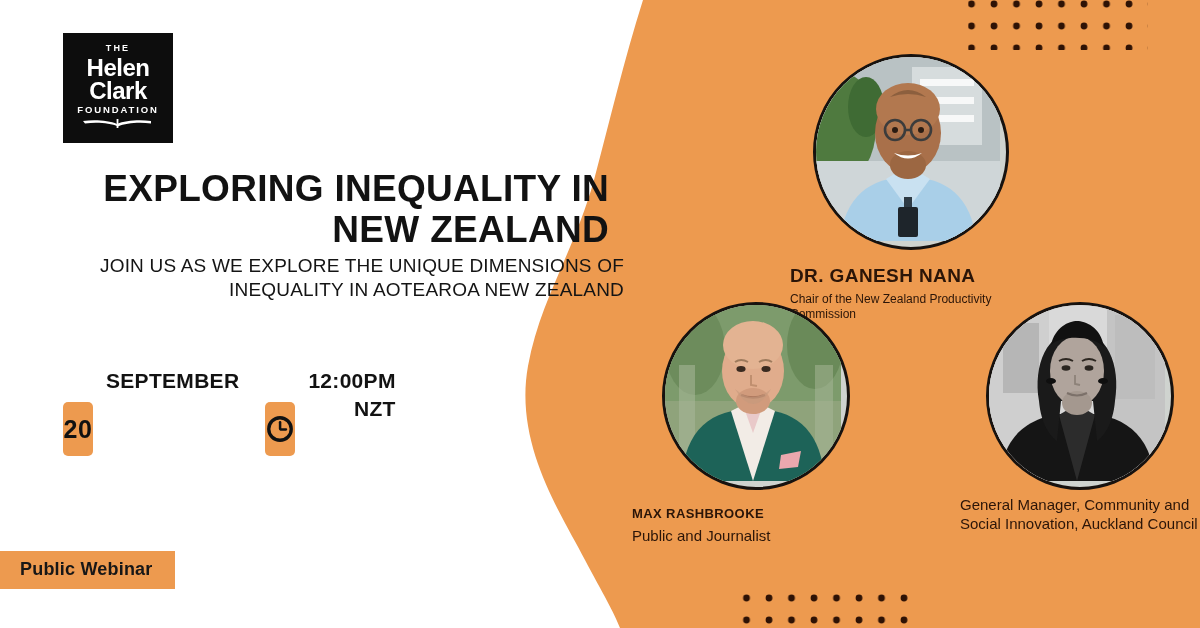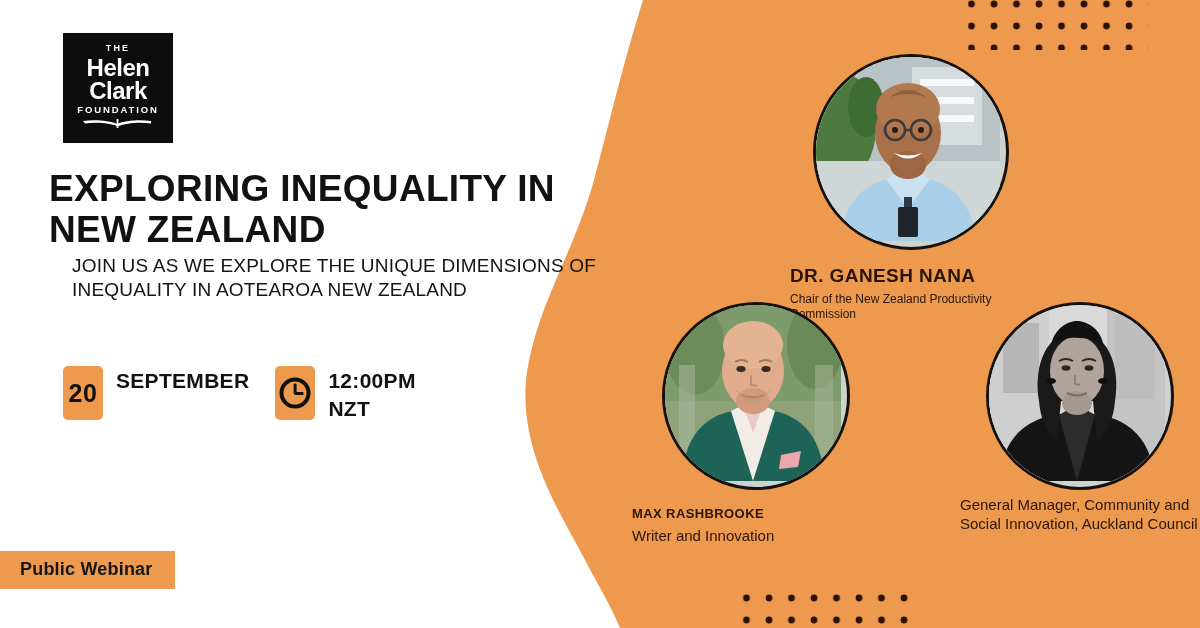--- a/index.html
+++ b/index.html
@@ -27,20 +27,21 @@
     display: block;
   }
 
   
   .left-col {
     position: absolute;
     left: 0;
     top: 0;
     width: 620px;
     height: 628px;
+    text-align: right;
   }
 
   .logo-box {
     position: absolute;
     left: 63px;
     top: 33px;
     width: 110px;
     height: 110px;
     background: #0d0d0d;
     display: flex;
@@ -76,21 +77,21 @@
     margin-top: 3px;
   }
   .logo-mark {
     margin-top: 4px;
     width: 74px;
     height: 14px;
   }
 
   .headline {
     position: absolute;
-    left: 49px;
+    left: 69px;
     top: 168px;
     width: 540px;
     font-size: 37px;
     font-weight: 700;
     line-height: 1.12;
     letter-spacing: 0.3px;
     color: #121212;
     text-transform: uppercase;
   }
   .subhead {
@@ -113,28 +114,29 @@
     display: flex;
     align-items: flex-start;
     gap: 26px;
   }
   .meta-item {
     display: flex;
     align-items: flex-start;
     gap: 13px;
   }
   .meta-badge {
-    width: 40px;
+    width: 30px;
     height: 54px;
     background: #ED9A4F;
     border-radius: 5px;
     display: flex;
     align-items: center;
     justify-content: center;
     flex: 0 0 auto;
+    margin-top: 36px;
   }
   .meta-badge .daynum {
     font-size: 25px;
     font-weight: 700;
     color: #111111;
     letter-spacing: 0.5px;
   }
   .meta-text {
     padding-top: 1px;
   }
@@ -342,21 +344,21 @@
         <ellipse cx="76" cy="64" rx="4.6" ry="3" fill="#3a2a20"></ellipse>
         <ellipse cx="101" cy="64" rx="4.6" ry="3" fill="#3a2a20"></ellipse>
         <path d="M70,57 Q76,53 83,57" stroke="#9e7a5c" stroke-width="2" fill="none"></path>
         <path d="M94,57 Q101,53 107,57" stroke="#9e7a5c" stroke-width="2" fill="none"></path>
         <path d="M86,70 L86,80 L92,81" stroke="#c08f6f" stroke-width="2" fill="none"></path>
         <path d="M76,90 Q88,95 100,90" stroke="#a9745a" stroke-width="2.4" fill="none"></path>
         <path d="M70,84 Q88,114 106,84 Q88,100 70,84 Z" fill="#c59a7d" opacity="0.6"></path>
       </svg>
     </div>
     <div class="sp-name">MAX RASHBROOKE</div>
-    <div class="sp-role">Writer and Innovation</div>
+    <div class="sp-role">Public and Journalist</div>
   </div>
 
   <div class="speaker" id="speaker-pouwhare">
     <div class="avatar">
       <svg width="176" height="176" viewBox="0 0 176 176">
         <rect width="176" height="176" fill="#d9d9d9"></rect>
         <rect x="0" y="0" width="60" height="176" fill="#cfcfcf"></rect>
         <rect x="118" y="0" width="58" height="176" fill="#c4c4c4"></rect>
         <rect x="14" y="18" width="36" height="70" fill="#b6b6b6"></rect>
         <rect x="126" y="10" width="40" height="84" fill="#bdbdbd"></rect>

